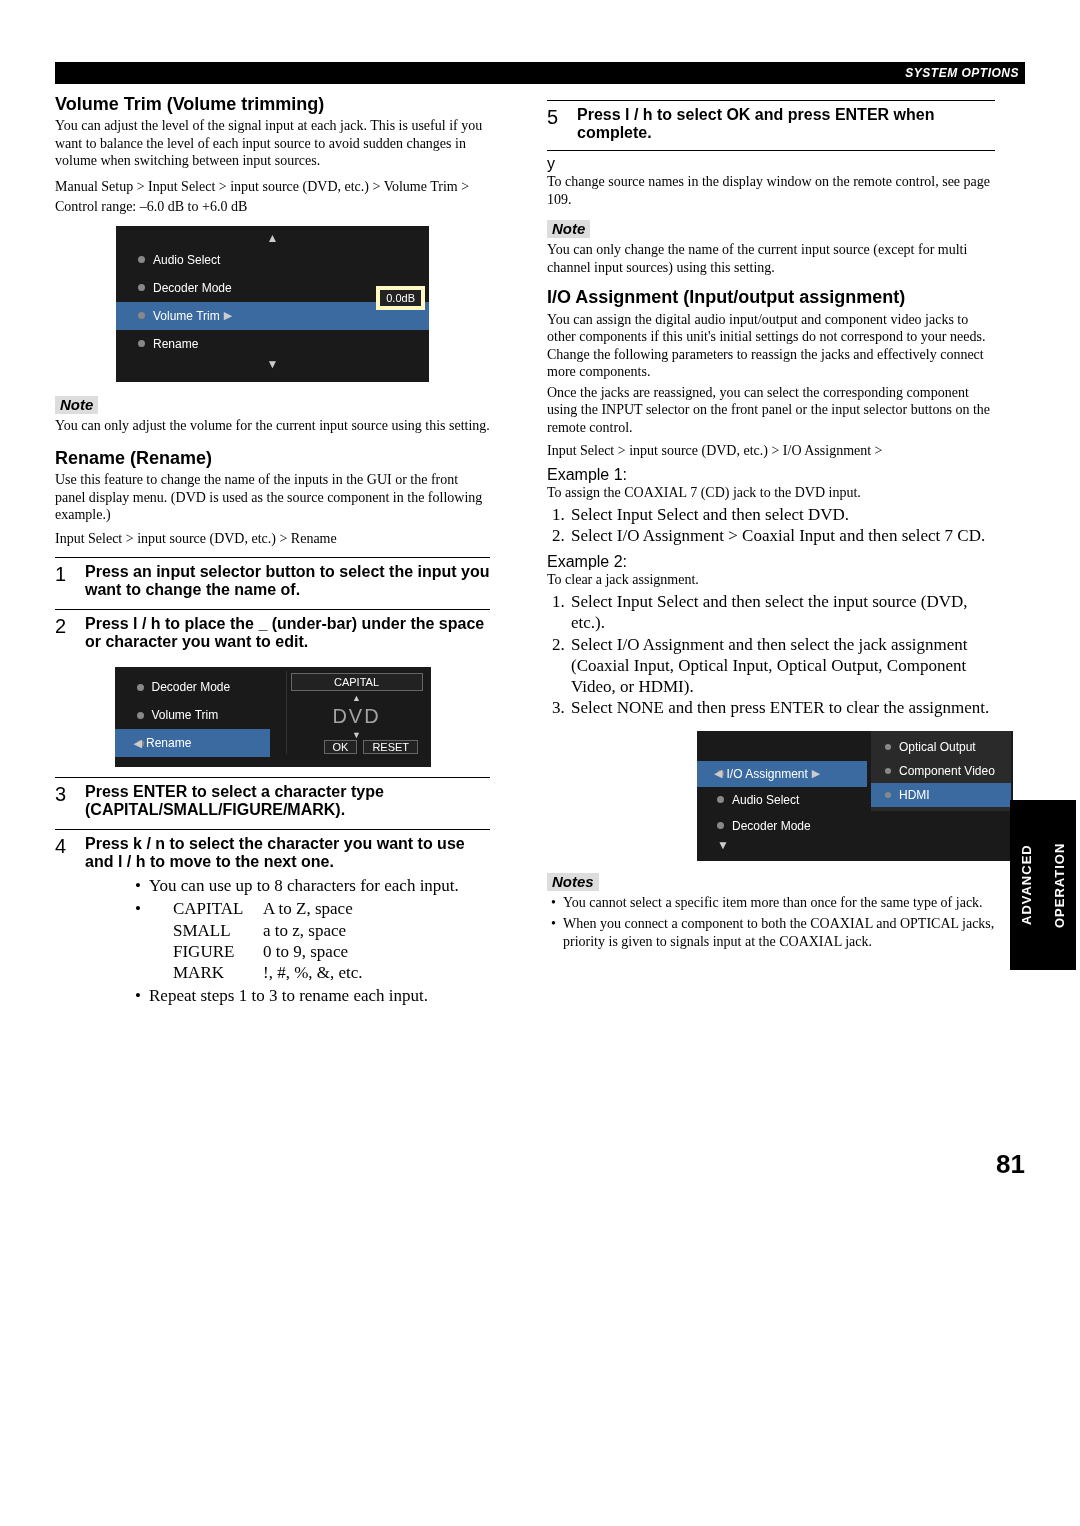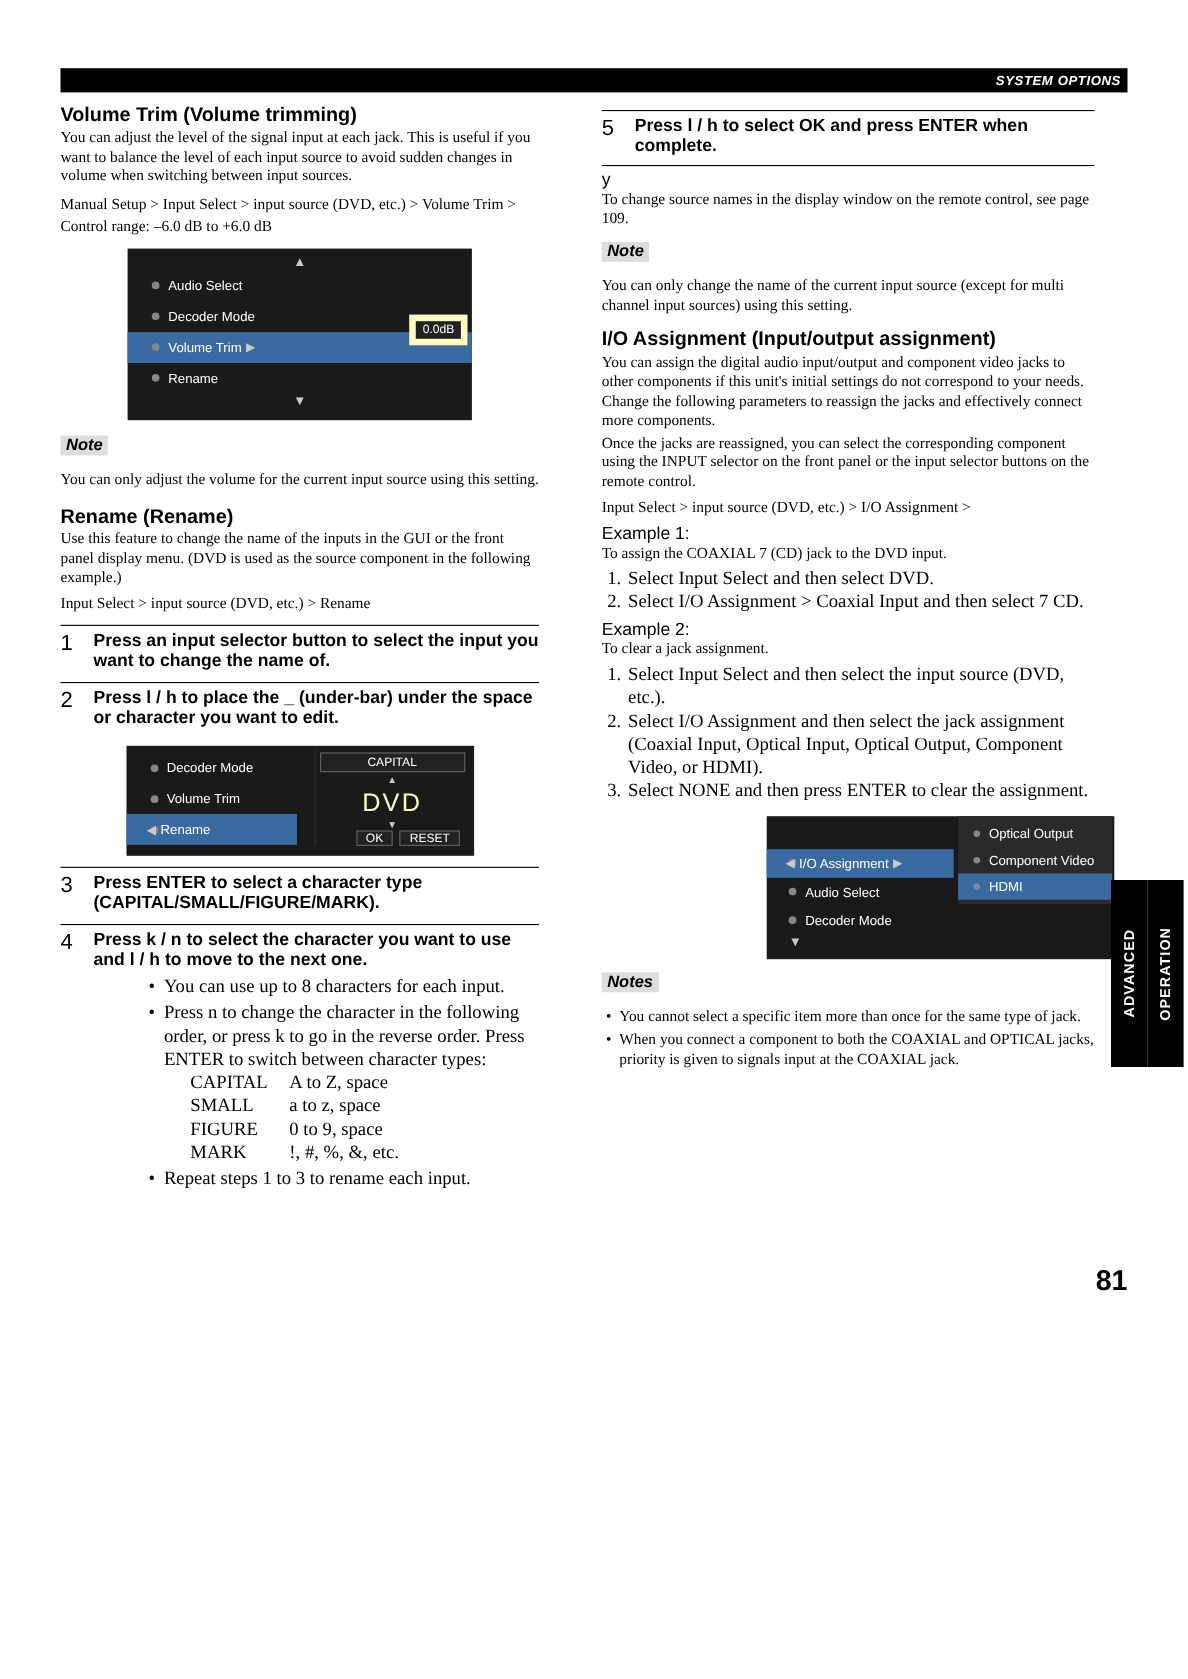--- a/index.html
+++ b/index.html
@@ -52,21 +52,21 @@
     margin: 0 0 3px;
   }
   .note-label {
     display: inline-block;
     background: #ddd;
     font-family: Arial, Helvetica, sans-serif;
     font-style: italic;
     font-weight: bold;
     font-size: 15px;
     padding: 0 5px 1px;
-    margin: 6px 0 14px;
+    margin: 6px 0 3px;
   }
   .note-text {
     font-size: 14px;
     line-height: 1.25;
     margin: 0 0 6px;
   }
   .step-block {
     border-top: 1px solid #000;
     margin-top: 10px;
     padding-top: 5px;
@@ -115,33 +115,33 @@
   
   .gui {
     background:#1a1a1a; color:#fff; font-family: Arial, sans-serif;
     font-size: 12px; width: 313px; margin: 10px auto 8px; padding: 6px 0 10px;
     position: relative;
   }
   .gui-row { display:flex; align-items:center; height:28px; padding-left: 22px;}
   .gui-dot::before{content:"";width:7px;height:7px;border-radius:50%;background:#888;display:inline-block;margin-right:8px;vertical-align:middle;}
   .gui-sel { background:#3a6aa0; }
   .gui-tri-up, .gui-tri-down { text-align:center; color:#ccc; font-size:12px; height:14px; line-height:12px;}
-  .gui-right-box {border:6px solid #fef9c3;background:#222;position:absolute;right:4px;padding:2px 6px;font-size:11px;}
+  .gui-right-box {border:4px solid #fef9c3;background:#222;position:absolute;right:4px;padding:2px 6px;font-size:11px;}
   .gui-arrow {color:#ccc;font-size:11px;margin:0 4px;}
 
   .gui2 {
     background:#1a1a1a; color:#fff; font-family:Arial,sans-serif; font-size:12px;
     width:316px; margin:16px auto 6px; position:relative; padding:6px 0 10px;
   }
   .g2-left{width:155px;}
   .g2-row{display:flex;align-items:center;height:28px;padding-left:22px;}
   .g2-sel{background:#3a6aa0;}
   .g2-right{position:absolute;top:4px;right:4px;width:140px;border-left:1px solid #333;}
   .g2-rbox{border:1px solid #666;background:#222;margin:2px 4px;padding:2px 6px;font-size:11px;text-align:center;}
-  .g2-dvd{font-size:23px;color:#fef9c3;text-align:center;letter-spacing:2px;margin:2px 0;}
+  .g2-dvd{font-size:20px;color:#a3a3a3;text-align:center;letter-spacing:2px;margin:2px 0;}
   .g2-btns{display:flex;gap:6px;justify-content:flex-start;padding-left:37px;}
   .g2-btn{border:1px solid #666;background:#222;padding:0 8px;font-size:11px;}
 
   
   .gui3 {background:#1a1a1a;color:#fff;font-family:Arial,sans-serif;font-size:12px;
     width:316px;margin:12px 0 6px 150px;position:relative;padding:4px 0 8px;}
   .g3-left{width:170px;float:left;}
   .g3-row{display:flex;align-items:center;height:26px;padding-left:20px;}
   .g3-sel{background:#3a6aa0;}
   .g3-right{position:absolute;top:0;right:2px;width:140px;background:#2a2a2a;padding:4px 0;}
@@ -249,21 +249,20 @@
         <div class="step-num">3</div>
         <div class="step-body">Press ENTER to select a character type (CAPITAL/SMALL/FIGURE/MARK).</div>
       </div>
       <div class="step-block">
         <div class="step-num">4</div>
         <div class="step-body">
           <span>Press k / n  to select the character you want to use and l  / h  to move to the next one.</span>
           <ul class="bullets">
             <li>You can use up to 8 characters for each input.</li>
             <li>
-              <span>Press n  to change the character in the following order, or press k  to go in the reverse order. Press ENTER to switch between character types:</span>
               <div class="char-grid">
                 <span>CAPITAL</span>
                   <span>A to Z, space</span>
                 <span>SMALL</span>
                   <span>a to z, space</span>
                 <span>FIGURE</span>
                   <span>0 to 9, space</span>
                 <span>MARK</span>
                   <span>!, #, %, &amp;, etc.</span>
               </div>

